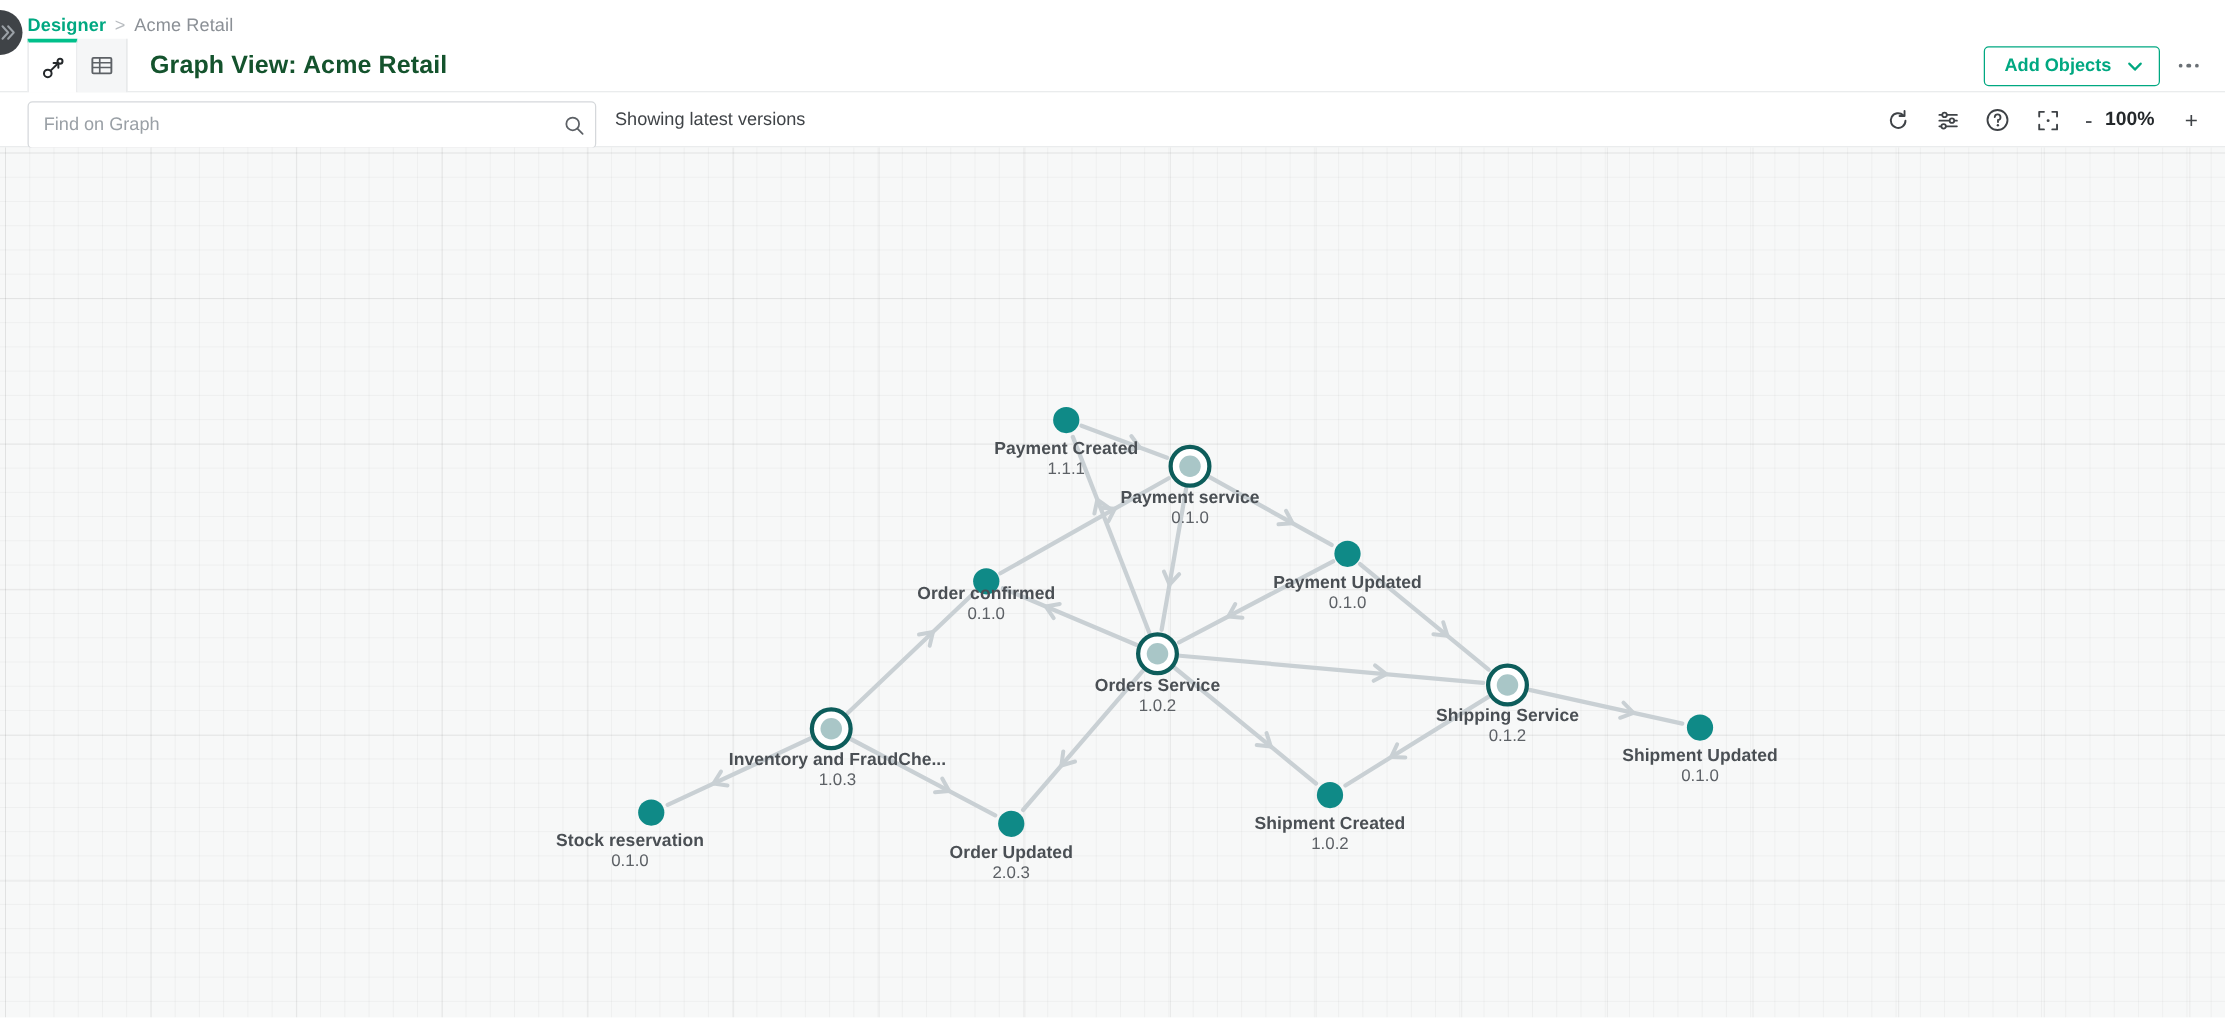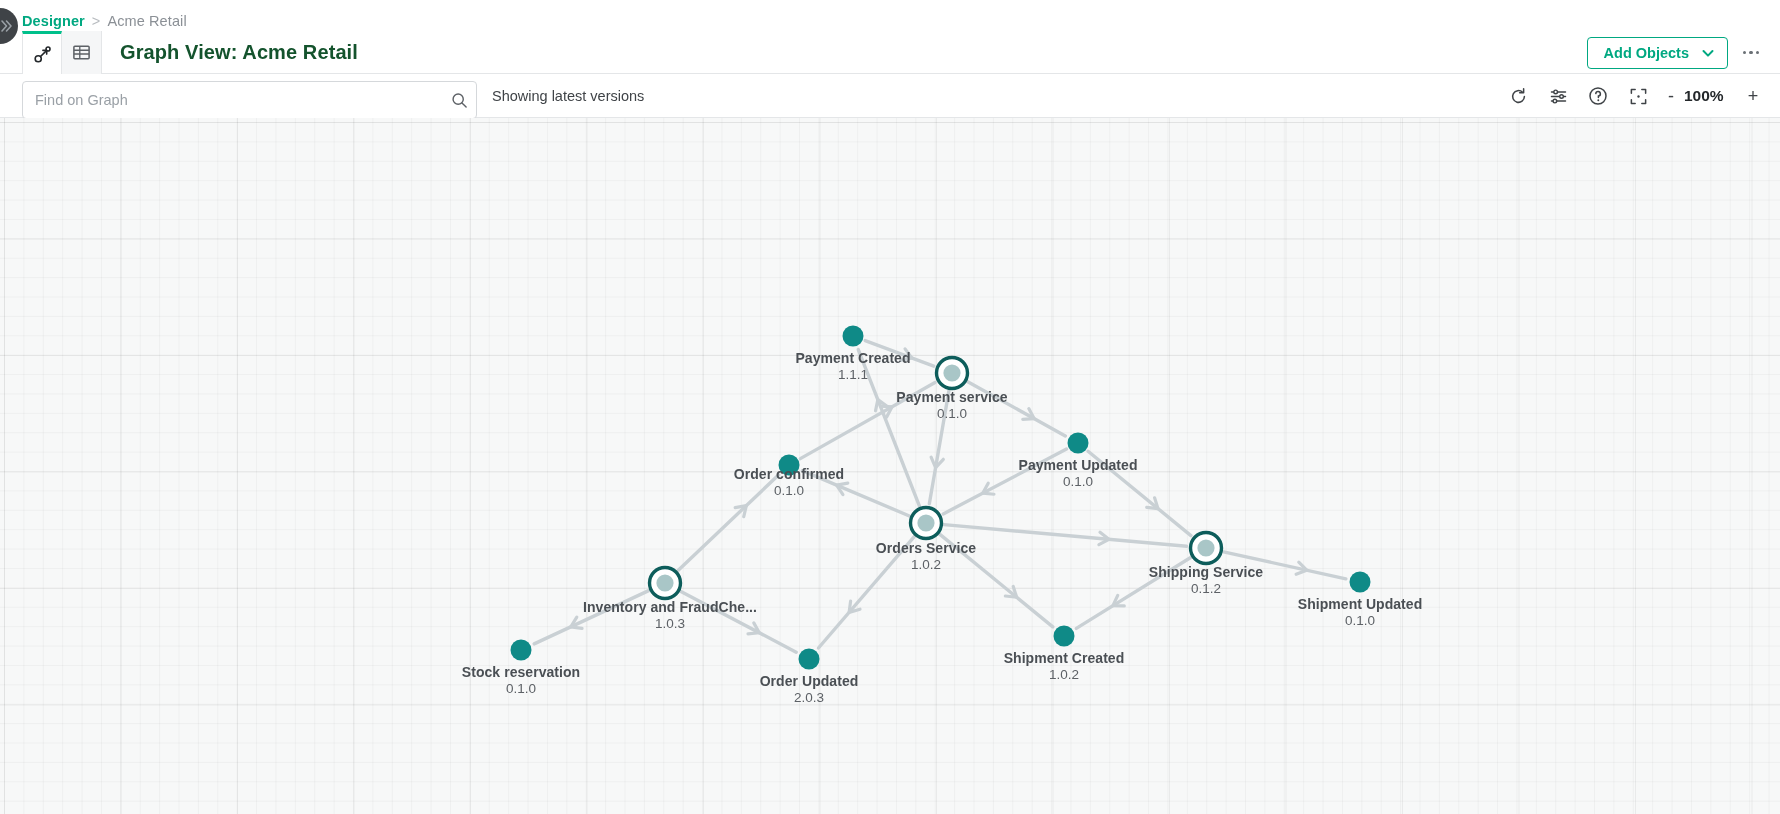--- a/index.html
+++ b/index.html
@@ -462,21 +462,21 @@
           <div class="node-ver">1.0.3</div>
         </div>
         <div class="node-label" style="left: 1360px; top: 478px;">
           <div class="node-name">Shipment Updated</div>
           <div class="node-ver">0.1.0</div>
         </div>
         <div class="node-label" style="left: 1064px; top: 532px;">
           <div class="node-name">Shipment Created</div>
           <div class="node-ver">1.0.2</div>
         </div>
-        <div class="node-label" style="left: 521px; top: 546px;">
+        <div class="node-label" style="left: 504px; top: 546px;">
           <div class="node-name">Stock reservation</div>
           <div class="node-ver">0.1.0</div>
         </div>
         <div class="node-label" style="left: 809px; top: 555px;">
           <div class="node-name">Order Updated</div>
           <div class="node-ver">2.0.3</div>
         </div>
       </div>
   </div>
 

